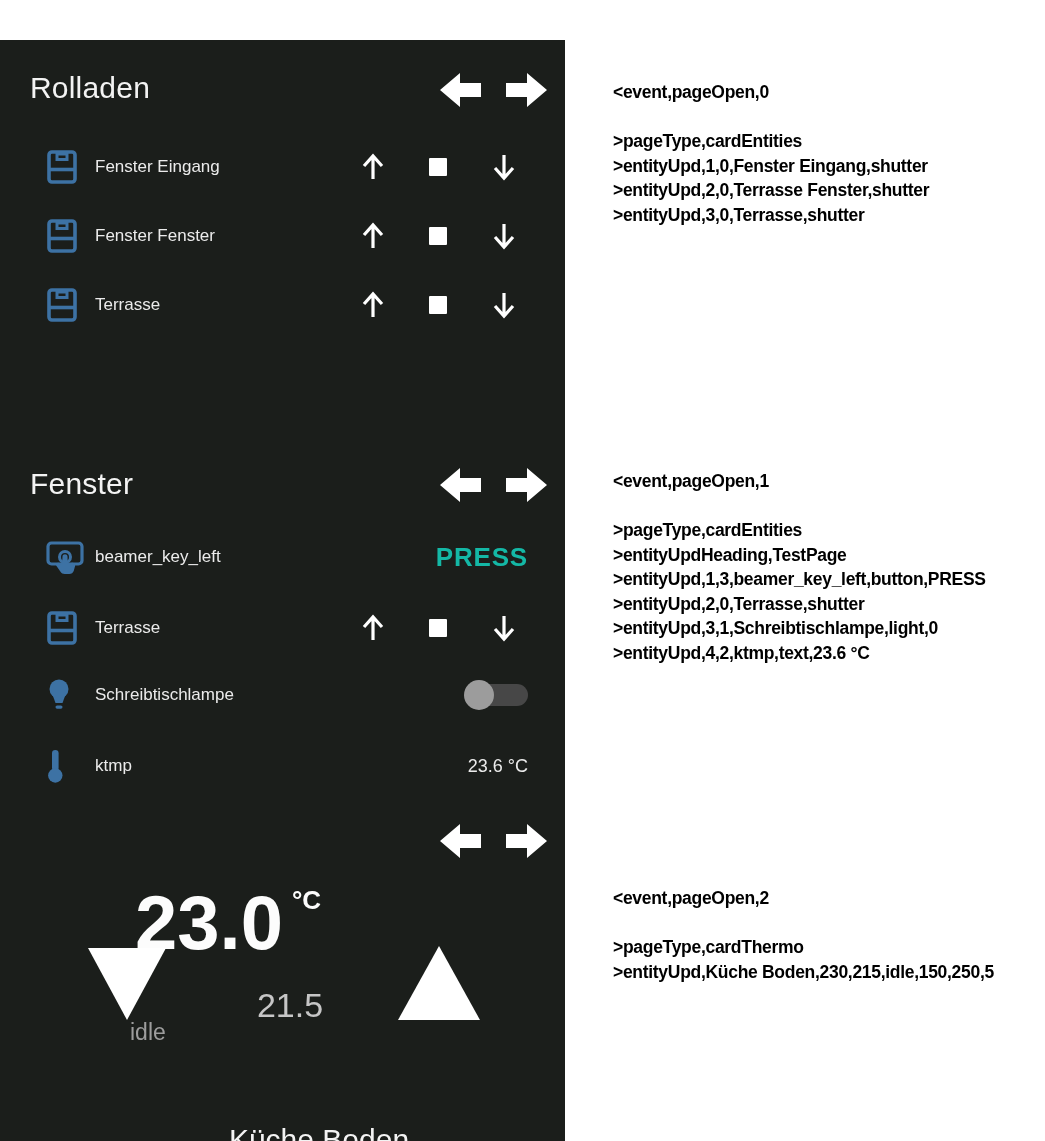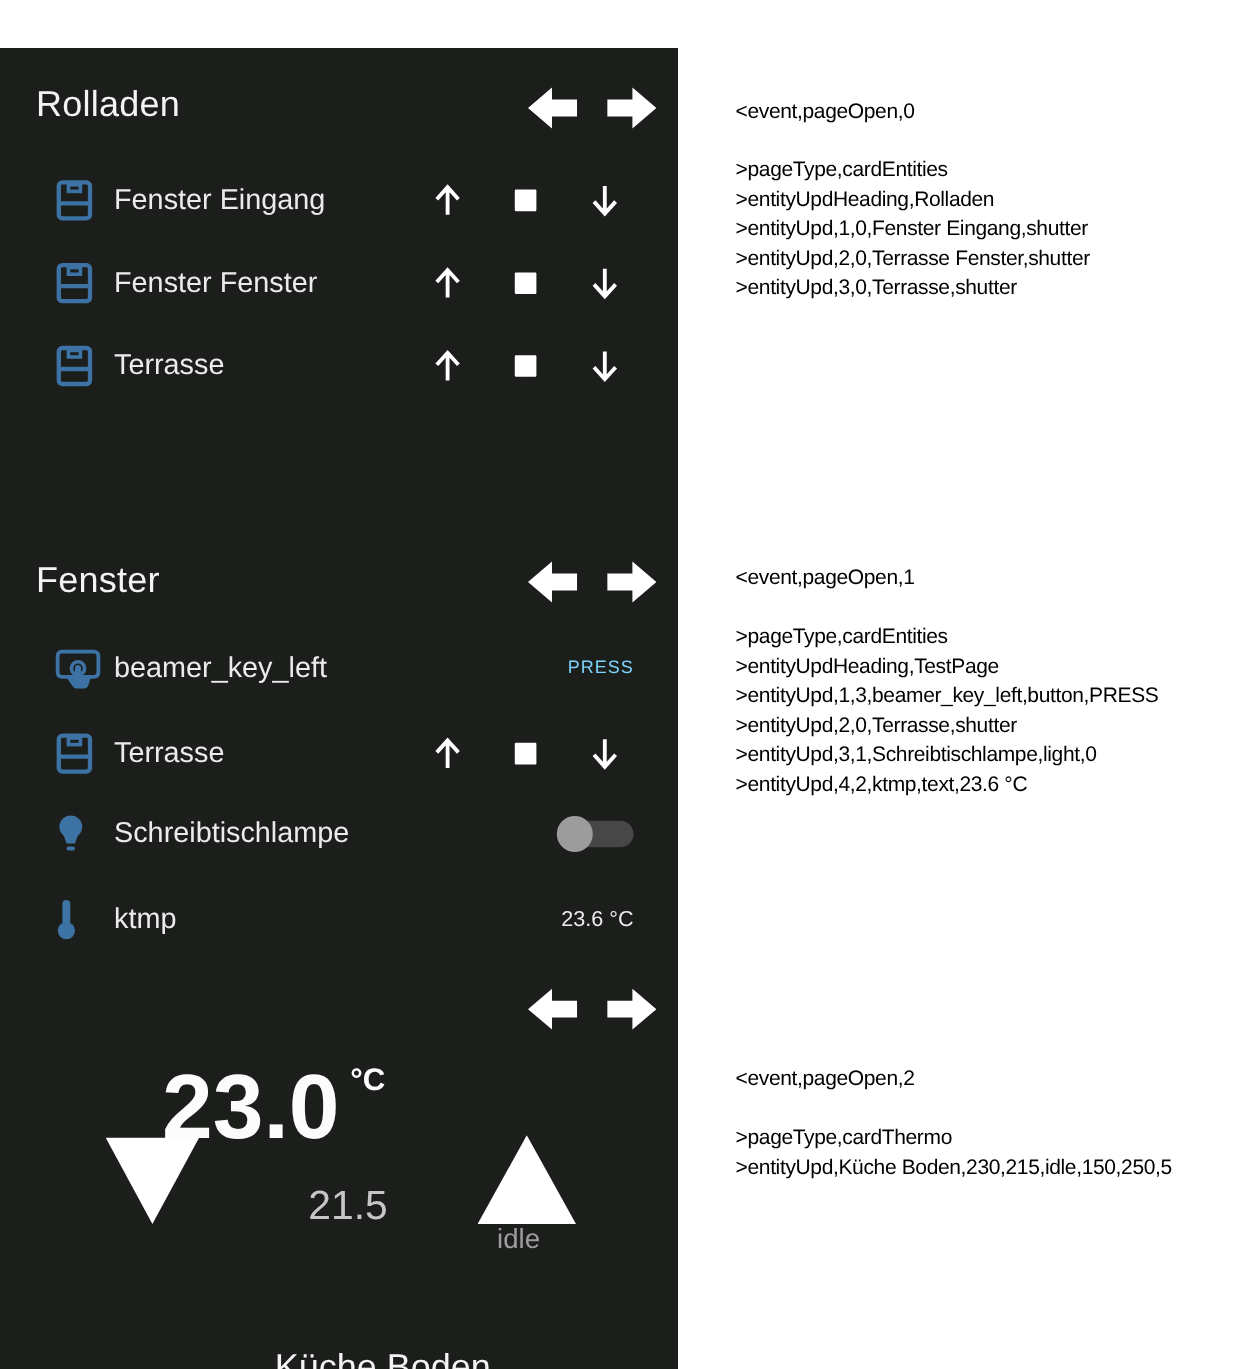--- a/index.html
+++ b/index.html
@@ -10,46 +10,46 @@
   }
   
   .panel{position:absolute;left:0;top:0;width:565px;height:1141px;background:#1b1e1b;margin-top:40px;}
   .card-title{position:absolute;left:30px;font-size:30px;line-height:36px;color:#f3f3f3;letter-spacing:.2px;}
   .nav{position:absolute;width:41px;height:36px;cursor:pointer;}
   .nav.left{left:440px}
   .nav.right{left:506px}
 
   .row{position:absolute;left:0;width:565px;height:70px;}
   .eicon{position:absolute;left:46px;top:50%;transform:translateY(-50%);color:#3d72a4;display:flex;}
-  .elabel{position:absolute;left:95px;top:0;line-height:70px;font-size:24px;color:#ebebeb;white-space:nowrap;}
+  .elabel{position:absolute;left:95px;top:0;line-height:70px;font-size:17px;color:#ebebeb;white-space:nowrap;}
   .ctl{position:absolute;top:50%;transform:translateY(-50%);cursor:pointer;display:flex;}
   .ctl.up{left:357px}
   .ctl.stop{left:429px}
   .ctl.down{left:488px}
   .stopsq{display:block;width:18px;height:18px;background:#ffffff;border-radius:1px;}
   .evalue{position:absolute;right:37px;top:0;line-height:70px;font-size:18px;color:#ebebeb;white-space:nowrap;}
-  .evalue.press{color:#7dd3fc;font-weight:400;font-size:15px;letter-spacing:.8px;cursor:pointer;}
+  .evalue.press{color:#14b8a6;font-weight:700;font-size:26px;letter-spacing:.8px;cursor:pointer;}
 
   .toggle{position:absolute;right:37px;top:50%;transform:translateY(-50%);width:62px;height:22px;border-radius:11px;background:#474747;cursor:pointer;}
   .knob{position:absolute;left:-2px;top:-4px;width:30px;height:30px;border-radius:50%;background:#9c9c9c;}
 
   
   .thermo-temp{position:absolute;left:135px;top:845px;width:320px;text-align:left;color:#fcfcfc;white-space:nowrap;}
   .thermo-temp .big{font-size:76px;font-weight:700;line-height:76px;}
   .thermo-temp .unit{font-size:26px;font-weight:700;position:relative;top:-40px;margin-left:9px;}
   .tri{position:absolute;cursor:pointer;display:flex;}
   .tri.down{left:88px;top:908px;}
   .tri.up{left:398px;top:906px;}
   .setpoint{position:absolute;left:130px;width:320px;top:946px;text-align:center;font-size:34px;color:#c6c6c6;}
-  .hvac-state{position:absolute;left:130px;width:320px;top:979px;text-align:right;font-size:23px;color:#9d9d9d;}
+  .hvac-state{position:absolute;left:130px;width:320px;top:979px;text-align:left;font-size:23px;color:#9d9d9d;}
   .thermo-name{position:absolute;left:0;width:638px;top:1083px;text-align:center;font-size:30px;color:#f3f3f3;}
   .bottom-strip{position:absolute;left:0;top:1128px;width:565px;height:13px;background:#070707;}
 
   
-  .log-block{position:absolute;left:613px;color:#000;font-size:17.5px;font-weight:400;
+  .log-block{position:absolute;left:613px;color:#000;font-size:17.5px;font-weight:700;
              letter-spacing:-.3px;line-height:24.5px;white-space:nowrap;}
   .log-block.b0{top:80px}
   .log-block.b1{top:469px}
   .log-block.b2{top:886px}
   .log-event{margin-bottom:24.5px;}
 </style>
 </head>
 <body>
 
 <svg width="0" height="0" style="position:absolute">
@@ -254,21 +254,20 @@
 
   <div class="setpoint">21.5</div>
   <div class="hvac-state">idle</div>
   <div class="thermo-name">Küche Boden</div>
   <div class="bottom-strip"></div>
 </div>
 
 <div class="log-block b0">
   <div class="log-event">&lt;event,pageOpen,0</div>
   <div>&gt;pageType,cardEntities</div>
-  <div>&gt;entityUpdHeading,Rolladen</div>
   <div>&gt;entityUpd,1,0,Fenster Eingang,shutter</div>
   <div>&gt;entityUpd,2,0,Terrasse Fenster,shutter</div>
   <div>&gt;entityUpd,3,0,Terrasse,shutter</div>
 </div>
 
 <div class="log-block b1">
   <div class="log-event">&lt;event,pageOpen,1</div>
   <div>&gt;pageType,cardEntities</div>
   <div>&gt;entityUpdHeading,TestPage</div>
   <div>&gt;entityUpd,1,3,beamer_key_left,button,PRESS</div>

